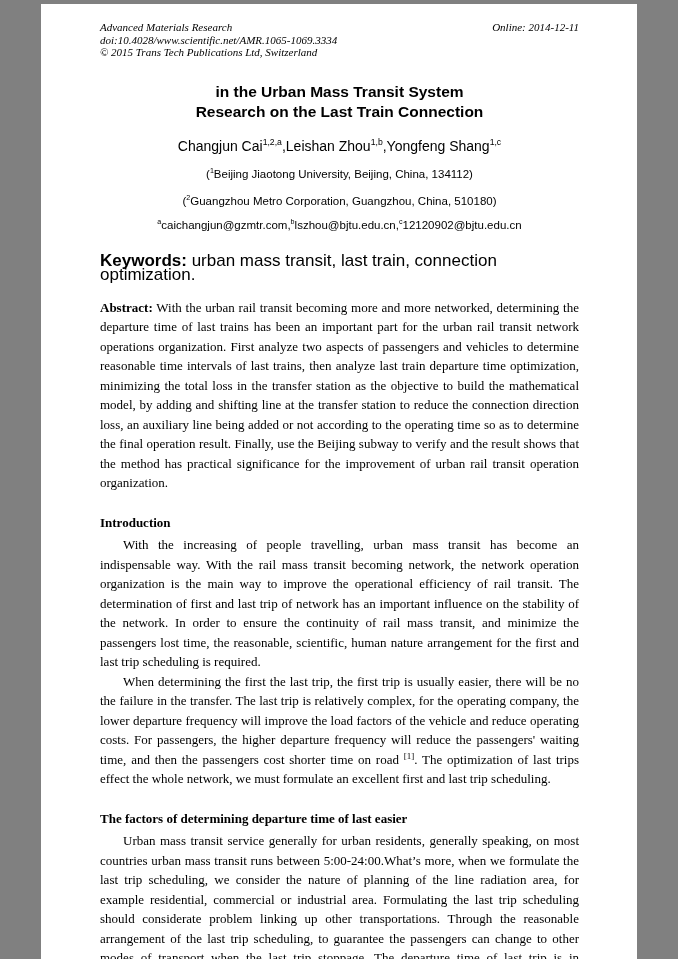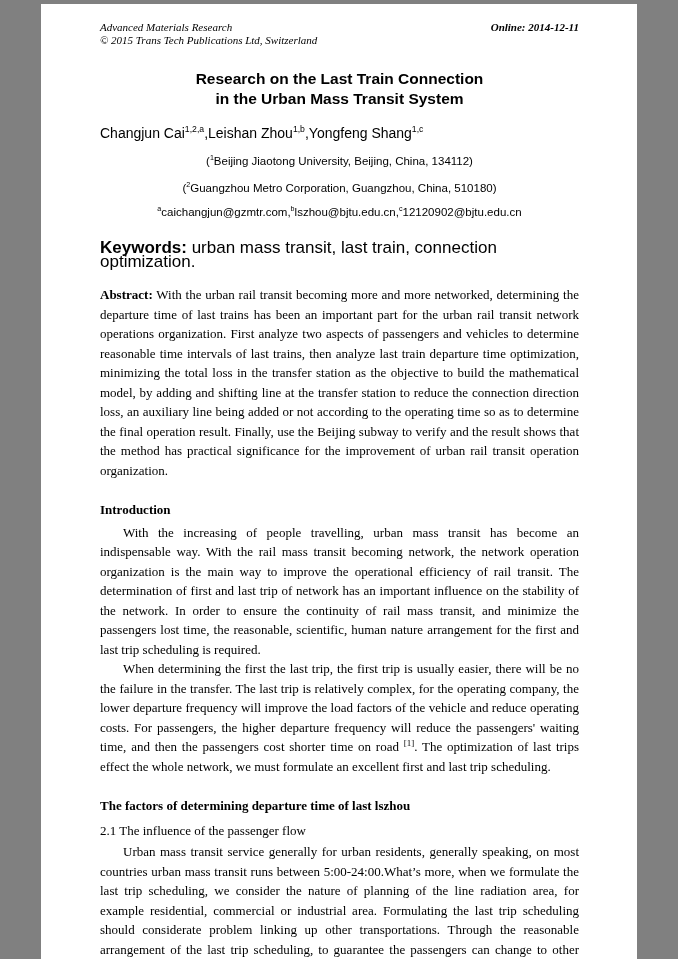--- a/index.html
+++ b/index.html
@@ -21,33 +21,34 @@
   
   .pub-header {
     display: flex;
     justify-content: space-between;
     align-items: flex-start;
     font-family: "Liberation Serif", serif;
     font-style: italic;
     font-size: 11px;
     line-height: 12.5px;
   }
-  .pub-right { white-space: nowrap; font-weight: bold; }
+  .pub-right { white-space: nowrap; }
   
   .title {
     margin-top: 23px;
     text-align: center;
     font-family: "Liberation Sans", sans-serif;
     font-weight: bold;
     font-size: 15.5px;
     line-height: 20px;
   }
   
   .authors {
     margin-top: 16px;
+    text-align: center;
     font-family: "Liberation Sans", sans-serif;
     font-size: 14px;
   }
   sup {
     vertical-align: super;
     line-height: 0;
     font-size: 62%;
   }
   
   .affil {
@@ -94,47 +95,47 @@
   .ref-sup { font-size: 9px; }
 </style>
 </head>
 <body>
 
 <div class="page">
 
   <div class="pub-header">
     <div class="pub-left">
       <div>Advanced Materials Research</div>
+      <div>doi:10.4028/www.scientific.net/AMR.1065-1069.3334</div>
       <div>© 2015 Trans Tech Publications Ltd, Switzerland</div>
     </div>
     <div class="pub-right">Online: 2014-12-11</div>
   </div>
 
   <div class="title">
+    <div>in the Urban Mass Transit System</div>
     <div>Research on the Last Train Connection</div>
-    <div>in the Urban Mass Transit System</div>
   </div>
 
   <div class="authors"><span>Changjun Cai</span><sup>1,2,a</sup><span>,Leishan Zhou</span><sup>1,b</sup><span>,Yongfeng Shang</span><sup>1,c</sup></div>
 
   <div class="affil"><span>(</span><sup>1</sup><span>Beijing Jiaotong University, Beijing, China, 134112)</span></div>
 
   <div class="affil"><span>(</span><sup>2</sup><span>Guangzhou Metro Corporation, Guangzhou, China, 510180)</span></div>
 
   <div class="affil emails"><sup>a</sup><span>caichangjun@gzmtr.com,</span><sup>b</sup><span>lszhou@bjtu.edu.cn,</span><sup>c</sup><span>12120902@bjtu.edu.cn</span></div>
 
   <div class="keywords"><span class="label">Keywords:</span><span> urban mass transit, last train, connection optimization.</span></div>
 
   <p class="body-text abstract"><span class="label">Abstract:</span><span> With the urban rail transit becoming more and more networked, determining the departure time of last trains has been an important part for the urban rail transit network operations organization. First analyze two aspects of passengers and vehicles to determine reasonable time intervals of last trains, then analyze last train departure time optimization, minimizing the total loss in the transfer station as the objective to build the mathematical model, by adding and shifting line at the transfer station to reduce the connection direction loss, an auxiliary line being added or not according to the operating time so as to determine the final operation result. Finally, use the Beijing subway to verify and the result shows that the method has practical significance for the improvement of urban rail transit operation organization.</span></p>
 
   <h2 class="sec-heading">Introduction</h2>
 
   <p class="body-text indent">With the increasing of people travelling, urban mass transit has become an indispensable way. With the rail mass transit becoming network, the network operation organization is the main way to improve the operational efficiency of rail transit. The determination of first and last trip of network has an important influence on the stability of the network. In order to ensure the continuity of rail mass transit, and minimize the passengers lost time, the reasonable, scientific, human nature arrangement for the first and last trip scheduling is required.</p>
 
   <p class="body-text indent"><span>When determining the first the last trip, the first trip is usually easier, there will be no the failure in the transfer. The last trip is relatively complex, for the operating company, the lower departure frequency will improve the load factors of the vehicle and reduce operating costs. For passengers, the higher departure frequency will reduce the passengers' waiting time, and then the passengers cost shorter time on road </span><sup class="ref-sup">[1]</sup><span>. The optimization of last trips effect the whole network, we must formulate an excellent first and last trip scheduling.</span></p>
 
-  <h2 class="sec-heading">The factors of determining departure time of last lszhou</h2>
+  <h2 class="sec-heading">The factors of determining departure time of last easier</h2>
 
-  <p class="body-text subhead">2.1 The influence of the passenger flow</p>
 
   <p class="body-text indent fill-last">Urban mass transit service generally for urban residents, generally speaking, on most countries urban mass transit runs between 5:00-24:00.What’s more, when we formulate the last trip scheduling, we consider the nature of planning of the line radiation area, for example residential, commercial or industrial area. Formulating the last trip scheduling should considerate problem linking up other transportations. Through the reasonable arrangement of the last trip scheduling, to guarantee the passengers can change to other modes of transport when the last trip stoppage. The departure time of last trip is in commonly between 23:00 and 24:00. If there are any special states, it</p>
 
 </div>
 
 </body></html>

